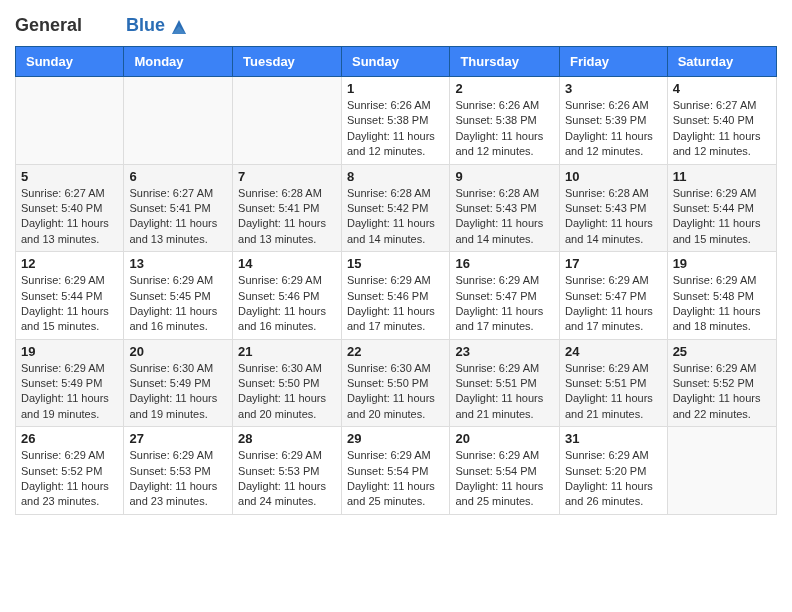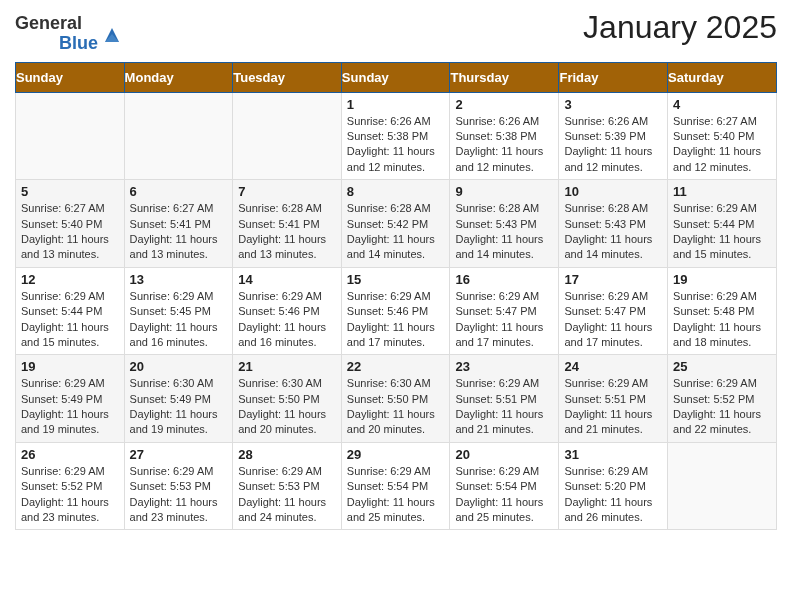--- a/index.html
+++ b/index.html
@@ -16,21 +16,21 @@
       align-items: flex-start;
       margin-bottom: 8px;
     }
     .logo {
       display: flex;
       align-items: center;
       padding-top: 4px;
     }
     .logo-text {
       display: flex;
-      flex-direction: column;
+      flex-direction: row;
       line-height: 1.1;
     }
     .logo-icon {
       width: 22px;
       height: 22px;
       margin-left: 3px;
       margin-top: 2px;
     }
     .title-area {
       text-align: right;
@@ -44,25 +44,25 @@
     .location-title {
       font-size: 15px;
       color: #444;
     }
     .calendar {
       width: 100%;
       border-collapse: collapse;
       border: 1px solid #ccc;
     }
     .calendar th {
-      background-color: #a16207;
+      background-color: #3b82f6;
       color: #fff;
       font-size: 13px;
       font-weight: bold;
-      padding: 7px 0;
+      padding: 7px 10px;
       text-align: left;
       border: 1px solid #1a5a9a;
     }
     .calendar td {
       vertical-align: top;
       border: 1px solid #ddd;
       padding: 4px 5px;
       width: 113px;
       min-height: 80px;
       background: #fff;
@@ -93,21 +93,20 @@
     <div class="logo-text">
       <span style="font-size:18px;font-weight:bold;color:#333;">General</span>
       <span style="font-size:18px;font-weight:bold;color:#2a6db5;margin-left:44px;">Blue</span>
     </div>
     <svg class="logo-icon" viewBox="0 0 22 22" xmlns="http://www.w3.org/2000/svg">
       <polygon points="4,18 11,4 18,18" fill="#2a6db5"></polygon>
       <polygon points="4,18 11,10 18,18" fill="#5b9bd5" opacity="0.5"></polygon>
     </svg>
   </div>
   <div class="title-area">
-    <div class="month-title">January 2025</div>
   </div>
 </div>
 
 <table class="calendar">
   <thead>
     <tr>
     <th>Sunday</th>
         <th>Monday</th>
         <th>Tuesday</th>
         <th>Sunday</th>

